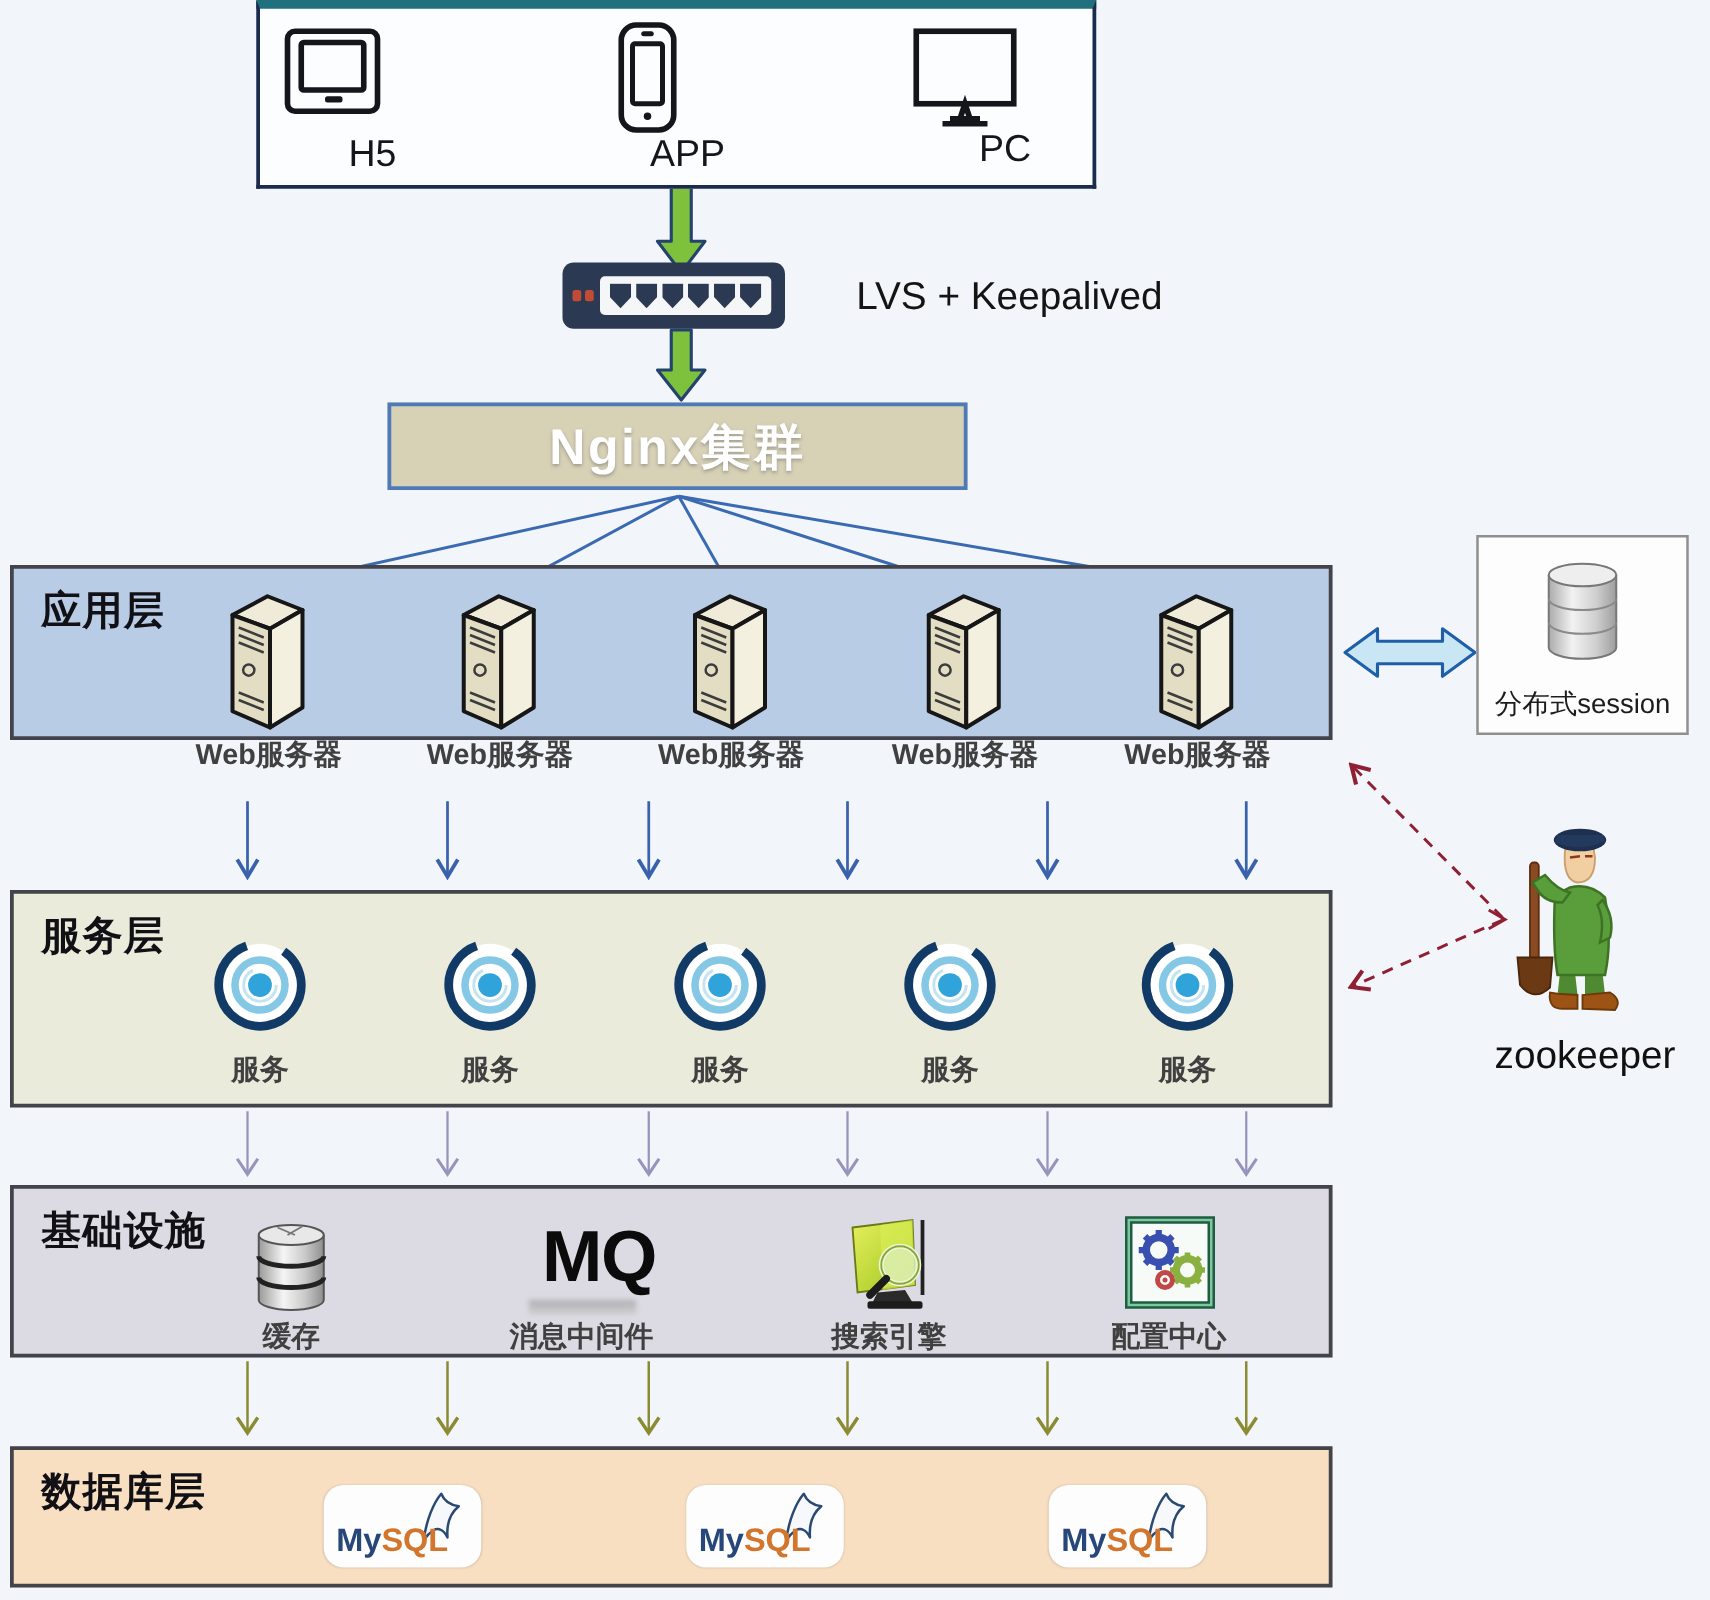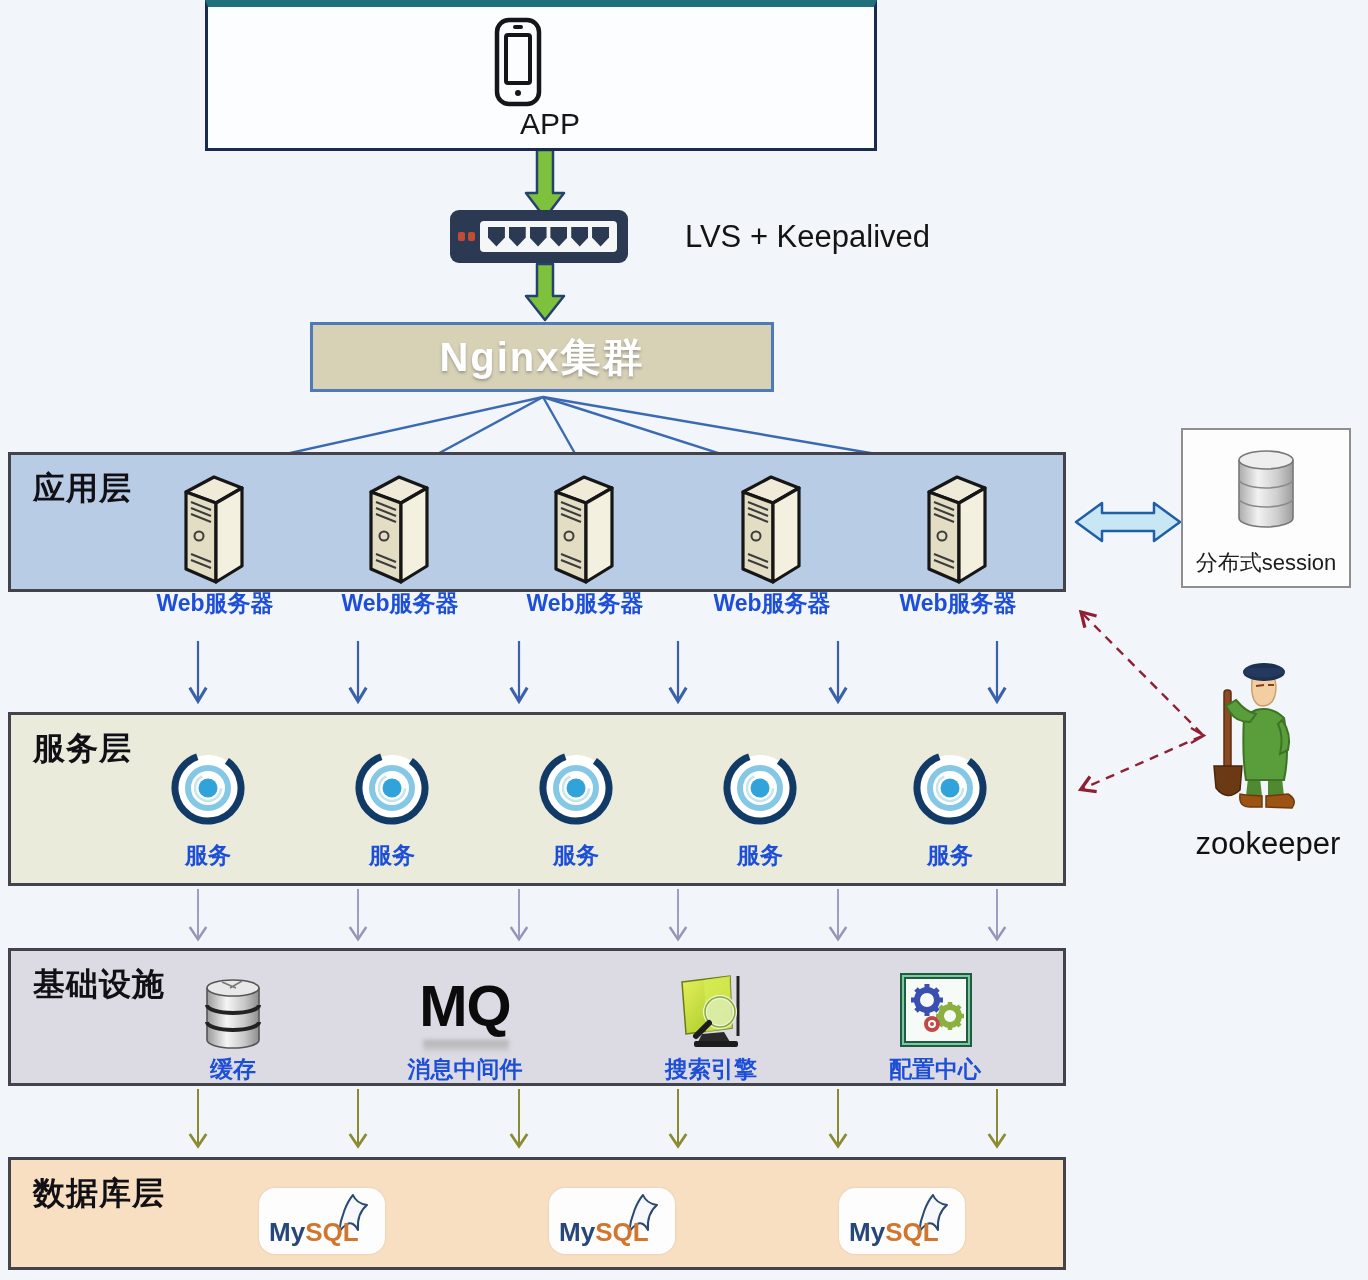--- a/index.html
+++ b/index.html
@@ -13,21 +13,21 @@
   .band{
     position:absolute;left:8px;width:1058px;
     border:3px solid #43434b;box-sizing:border-box;
   }
   .band-title{
     position:absolute;left:22px;top:12px;
     font-size:32px;font-weight:bold;color:#101015;letter-spacing:1px;
   }
   .item-label{
     position:absolute;text-align:center;
-    font-size:23px;font-weight:bold;color:#1d4ed8;
+    font-size:23px;font-weight:bold;color:#404040;
   }
   .clients-box{
     position:absolute;left:205px;top:0;width:666px;height:141px;
     background:#fcfdff;border:3px solid #1b2b4e;border-top:7px solid #21707e;
     box-sizing:content-box;
   }
   .client-item{position:absolute;top:10px;width:160px;text-align:center;}
   .client-label{font-size:30px;color:#15161c;margin-top:2px;}
   .lvs-label{
     position:absolute;left:650px;top:219px;font-size:31px;color:#141414;margin-left:35px;
@@ -60,21 +60,21 @@
   .session-box{
     position:absolute;left:1181px;top:428px;width:170px;height:160px;
     background:#fdfdfe;border:2px solid #8f8f8f;box-sizing:border-box;text-align:center;
   }
   .session-label{font-size:22px;color:#1c1c1c;position:absolute;bottom:8px;width:100%;}
   .zk-label{
     position:absolute;left:1178px;top:826px;width:180px;text-align:center;
     font-size:31px;color:#111;
   }
   .mq-text{
-    position:absolute;text-align:center;
+    position:absolute;text-align:right;
     font-size:58px;font-weight:900;color:#0b0b0b;font-stretch:condensed;letter-spacing:-1px;
   }
   .mq-reflect{
     position:absolute;left:423px;top:1040px;width:86px;height:12px;
     background:linear-gradient(#8a8a8a,#c9c9c9);opacity:.55;filter:blur(2px);
   }
   .mysql-box{
     position:absolute;top:1188px;width:126px;height:66px;
     background:#fdfdfd;border-radius:16px;box-shadow:0 0 2px rgba(0,0,0,.15);
   }
@@ -153,28 +153,44 @@
   </g>
 
   <g stroke="#8f2033" stroke-width="2.4" stroke-dasharray="9 7" fill="none">
     <line x1="1202" y1="734" x2="1082" y2="613" marker-end="url(#mRed)"></line>
     <line x1="1202" y1="736" x2="1082" y2="789" marker-end="url(#mRed)"></line>
   </g>
   <path d="M1191,728 L1204,735.5 L1191,743" fill="none" stroke="#8f2033" stroke-width="2.4"></path>
 </svg>
 
 <div class="clients-box">
+  <div class="client-item" style="left:10px;">
+    <svg width="96" height="88" viewBox="0 0 96 88">
+      <rect x="12" y="8" width="72" height="64" rx="6" fill="none" stroke="#15161c" stroke-width="4.5"></rect>
+      <rect x="23" y="17" width="50" height="38" rx="2" fill="none" stroke="#15161c" stroke-width="4.5"></rect>
+      <rect x="42" y="60" width="14" height="5" rx="2" fill="#15161c"></rect>
+    </svg>
+    <div class="client-label">H5</div>
+  </div>
   <div class="client-item" style="left:262px;">
     <svg width="96" height="96" viewBox="0 0 96 96">
       <rect x="27" y="3" width="42" height="84" rx="12" fill="none" stroke="#15161c" stroke-width="4.5"></rect>
       <rect x="36" y="18" width="24" height="48" rx="2" fill="none" stroke="#15161c" stroke-width="4"></rect>
       <rect x="43" y="8" width="10" height="4" rx="2" fill="#15161c"></rect>
       <circle cx="48" cy="76" r="3" fill="#15161c"></circle>
     </svg>
     <div class="client-label" style="margin-top:-6px;">APP</div>
+  </div>
+  <div class="client-item" style="left:516px;">
+    <svg width="96" height="90" viewBox="0 0 96 90">
+      <rect x="9" y="8" width="78" height="58" fill="none" stroke="#15161c" stroke-width="4.5"></rect>
+      <path d="M48 66 L44 78 L52 78 Z M36 78 L60 78" fill="none" stroke="#15161c" stroke-width="4.5"></path>
+      <line x1="30" y1="82" x2="66" y2="82" stroke="#15161c" stroke-width="4.5"></line>
+    </svg>
+    <div class="client-label" style="margin-top:-4px;">PC</div>
   </div>
 </div>
 
 <div class="switch">
   <div class="led" style="left:8px;"></div>
   <div class="led" style="left:18px;"></div>
   <div class="switch-strip">
     <div class="port"></div>
       <div class="port"></div>
       <div class="port"></div>

